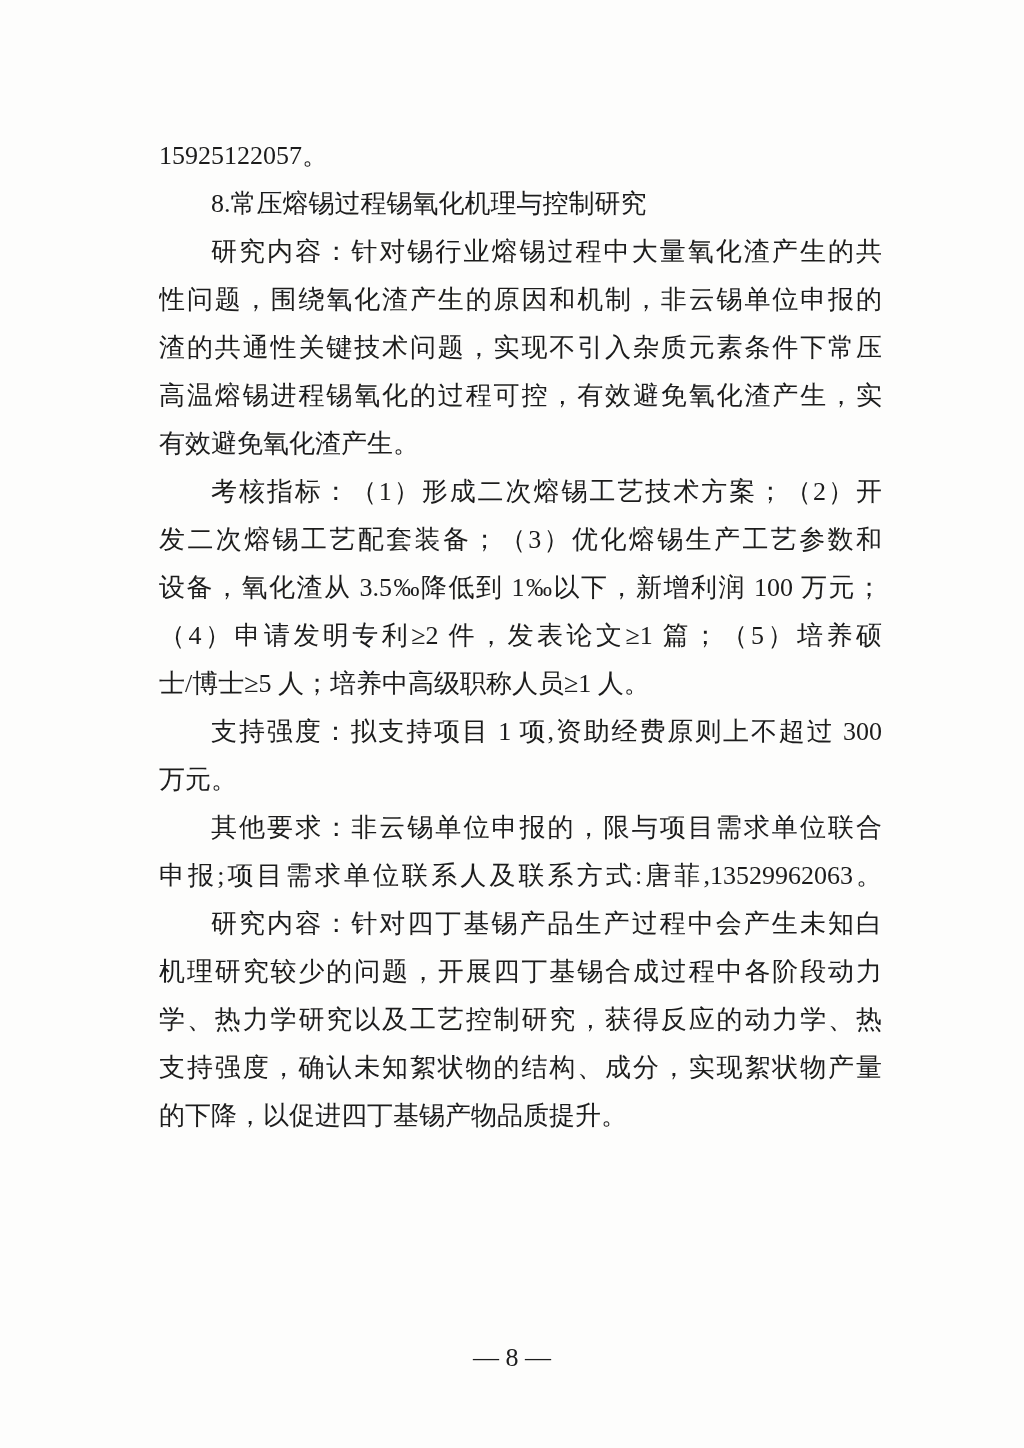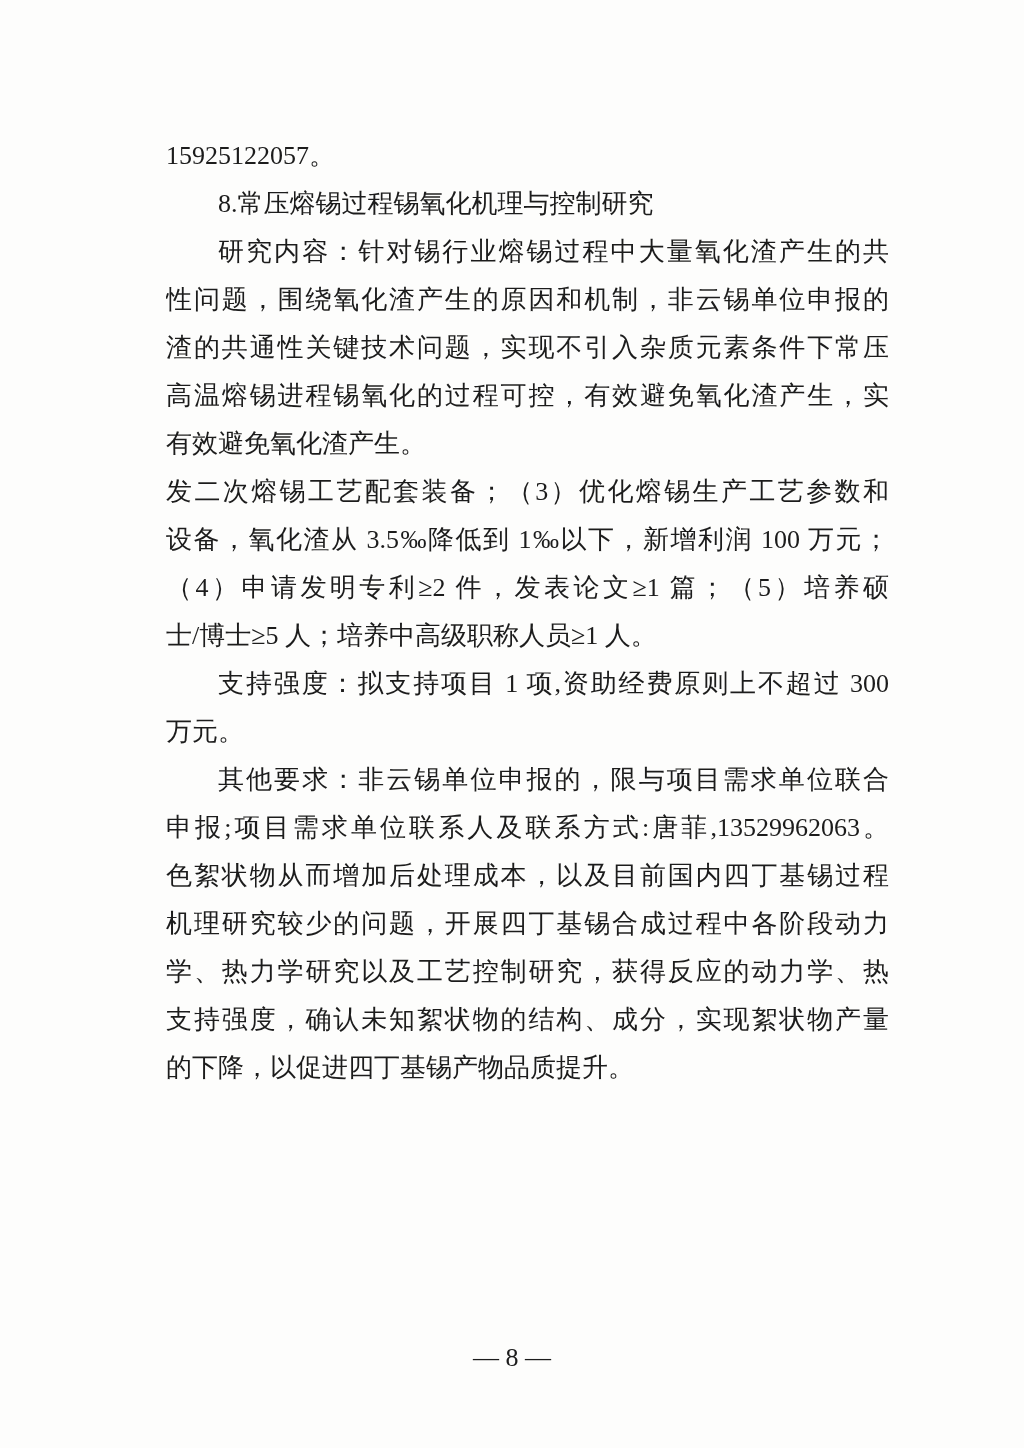--- a/index.html
+++ b/index.html
@@ -15,21 +15,21 @@
     overflow: hidden;
   }
   .page {
     position: absolute;
     inset: 0;
     background: #fdfdfc;
     color: #1c1c1c;
   }
   .doc {
     position: absolute;
-    left: 166px;
+    left: 159px;
     top: 132px;
     width: 723px;
   }
   .line {
     height: 48px;
     line-height: 48px;
     font-size: 26px;
     white-space: nowrap;
     text-align: left;
   }
@@ -60,29 +60,30 @@
 
 <div class="page">
   <main class="doc" id="doc-lines">
       <div class="line"><span>15925122057。</span></div>
       <div class="line indent heading"><b>8.常压熔锡过程锡氧化机理与控制研究</b></div>
       <div class="line stretch indent"><b>研究内容：</b><span>针对锡行业熔锡过程中大量氧化渣产生的共</span></div>
       <div class="line stretch"><span>性问题，围绕氧化渣产生的原因和机制，非云锡单位申报的</span></div>
       <div class="line stretch"><span>渣的共通性关键技术问题，实现不引入杂质元素条件下常压</span></div>
       <div class="line stretch"><span>高温熔锡进程锡氧化的过程可控，有效避免氧化渣产生，实</span></div>
       <div class="line"><span>有效避免氧化渣产生。</span></div>
+      <div class="line stretch indent"><b>考核指标：</b><span>（1）形成二次熔锡工艺技术方案；（2）开</span></div>
       <div class="line stretch"><span>发二次熔锡工艺配套装备；（3）优化熔锡生产工艺参数和</span></div>
       <div class="line stretch"><span>设备，氧化渣从 3.5‰降低到 1‰以下，新增利润 100 万元；</span></div>
       <div class="line stretch"><span>（4）申请发明专利≥2 件，发表论文≥1 篇；（5）培养硕</span></div>
       <div class="line"><span>士/博士≥5 人；培养中高级职称人员≥1 人。</span></div>
       <div class="line stretch indent"><b>支持强度：</b><span>拟支持项目 1 项,资助经费原则上不超过 300</span></div>
       <div class="line"><span>万元。</span></div>
       <div class="line stretch indent"><b>其他要求：</b><span>非云锡单位申报的，限与项目需求单位联合</span></div>
       <div class="line stretch"><span>申报;项目需求单位联系人及联系方式:唐菲,13529962063。</span></div>
-      <div class="line stretch"><span>色絮状物从而增加后处理成本，以及目前国内四丁基锡过程</span></div>
+      <div class="line stretch indent"><b>研究内容：</b><span>针对四丁基锡产品生产过程中会产生未知白</span></div>
       <div class="line stretch"><span>机理研究较少的问题，开展四丁基锡合成过程中各阶段动力</span></div>
       <div class="line stretch"><span>学、热力学研究以及工艺控制研究，获得反应的动力学、热</span></div>
       <div class="line stretch"><span>支持强度，确认未知絮状物的结构、成分，实现絮状物产量</span></div>
       <div class="line"><span>的下降，以促进四丁基锡产物品质提升。</span></div>
     </main>
   <footer class="footer">
     <span>— 8 —</span>
   </footer>
 </div>
 

